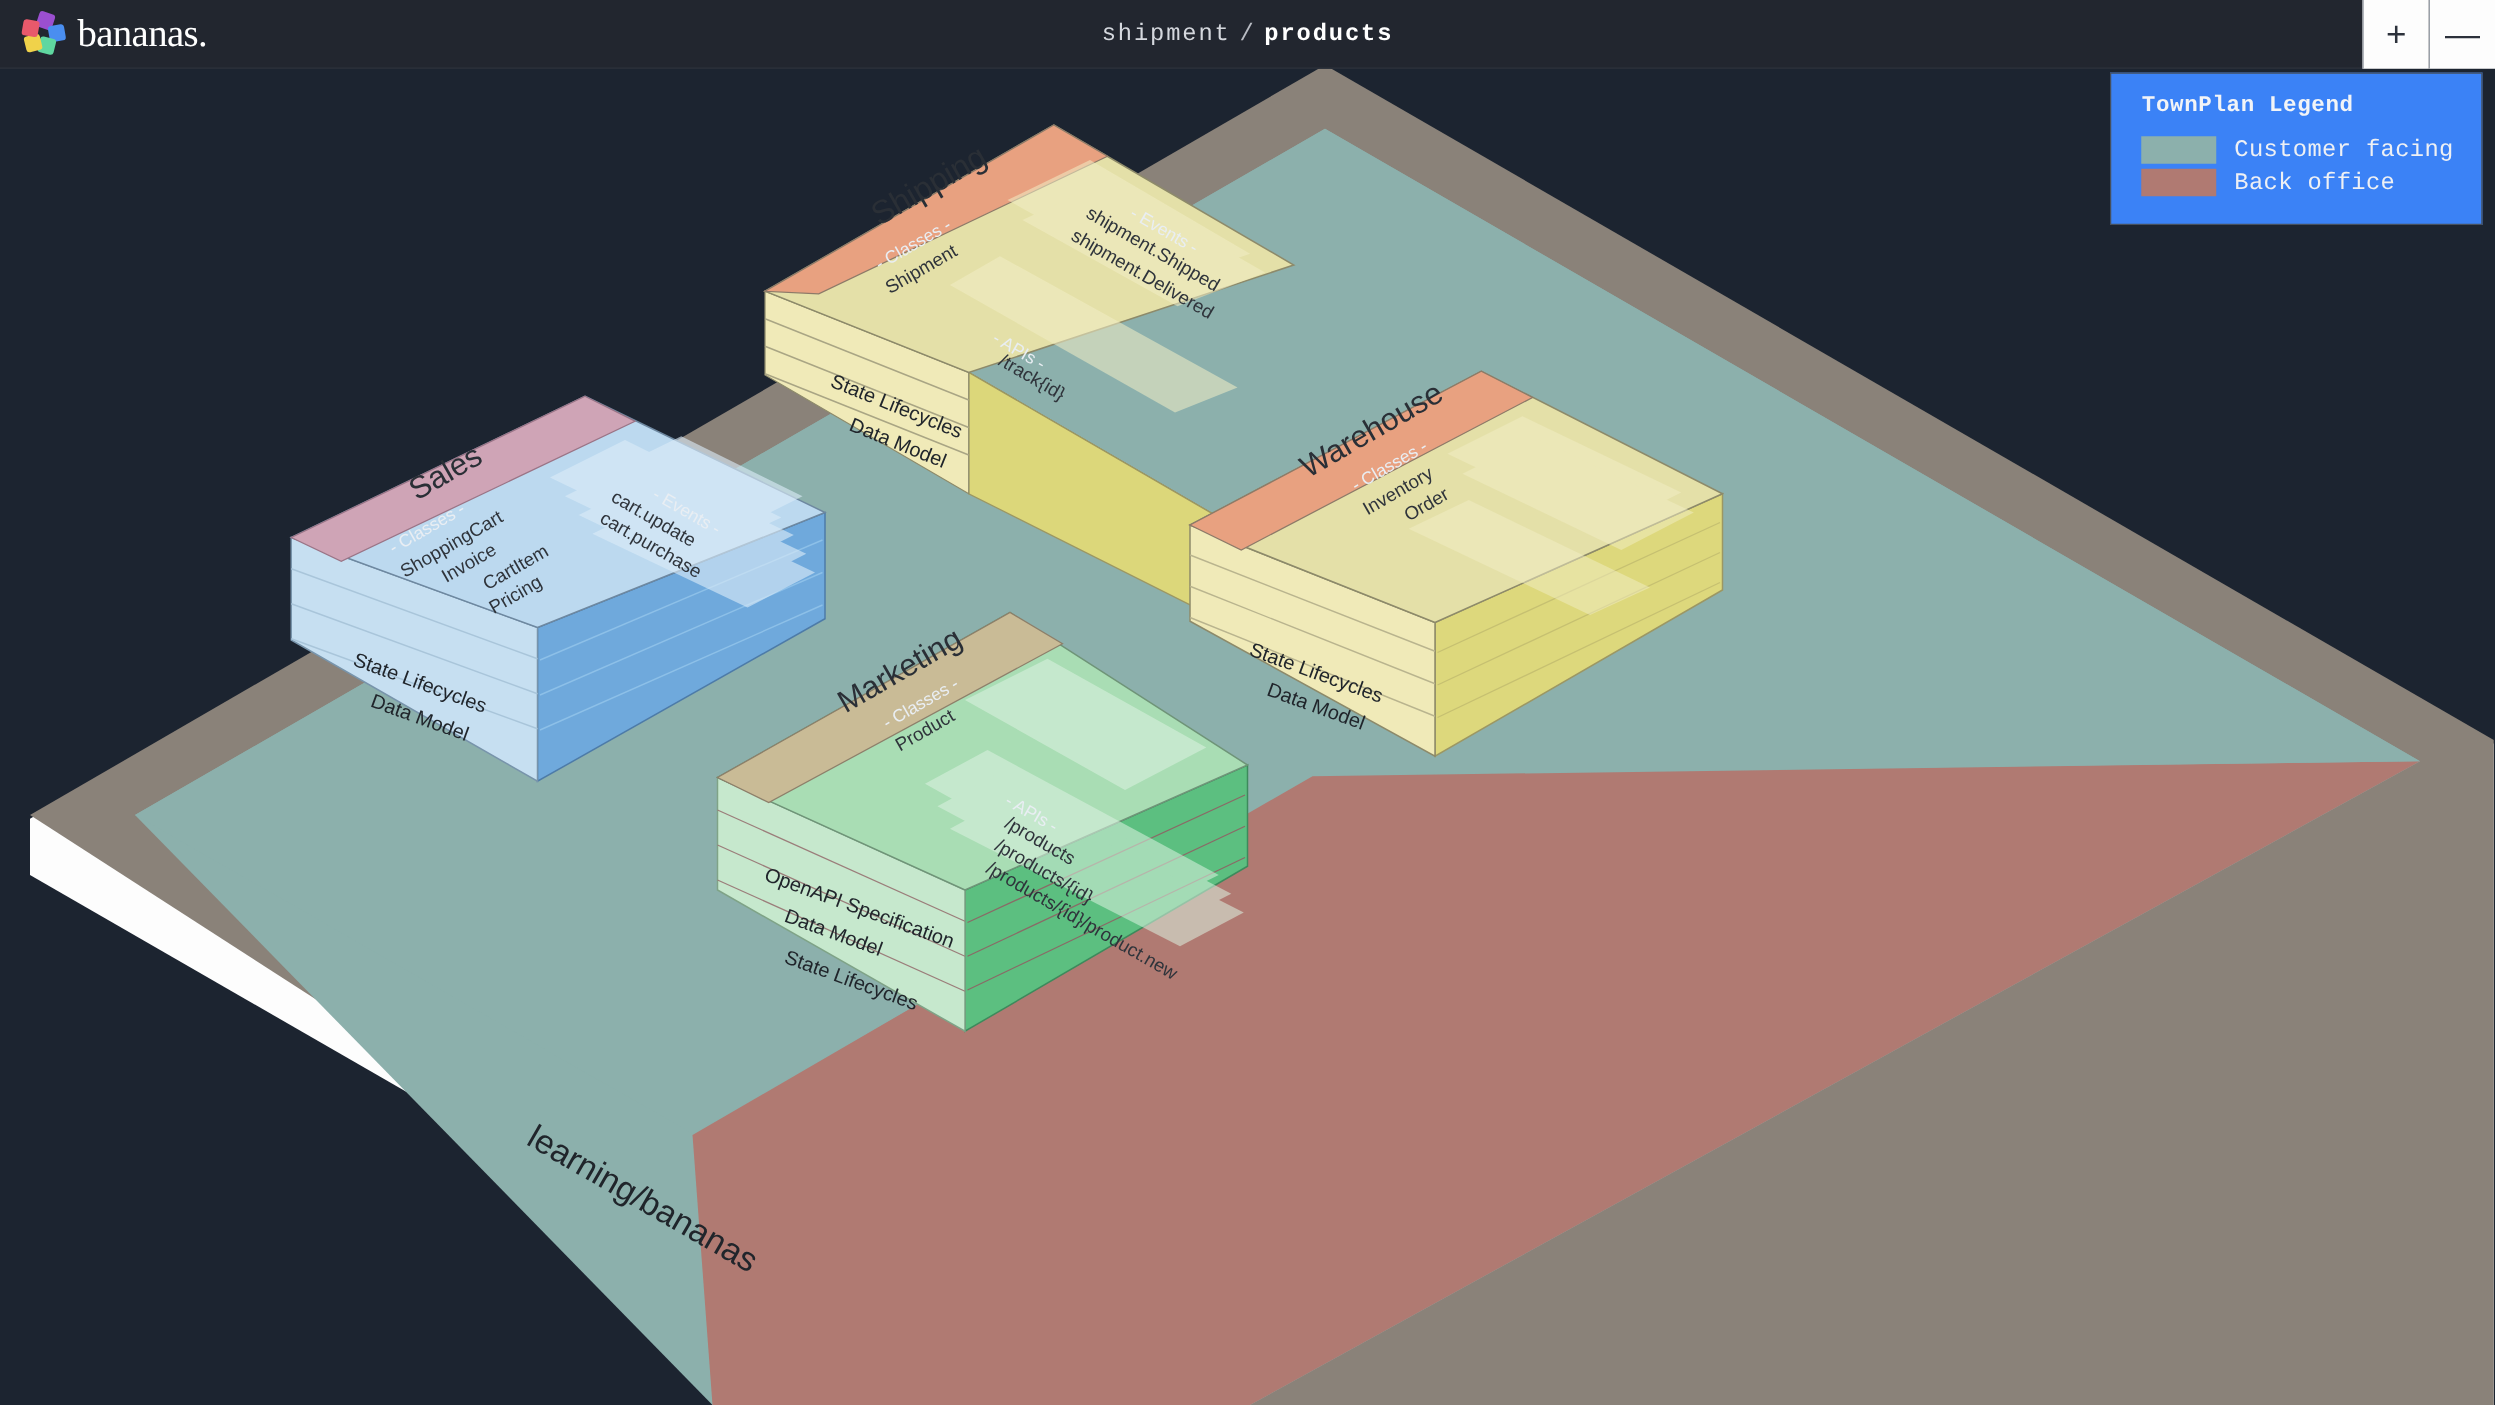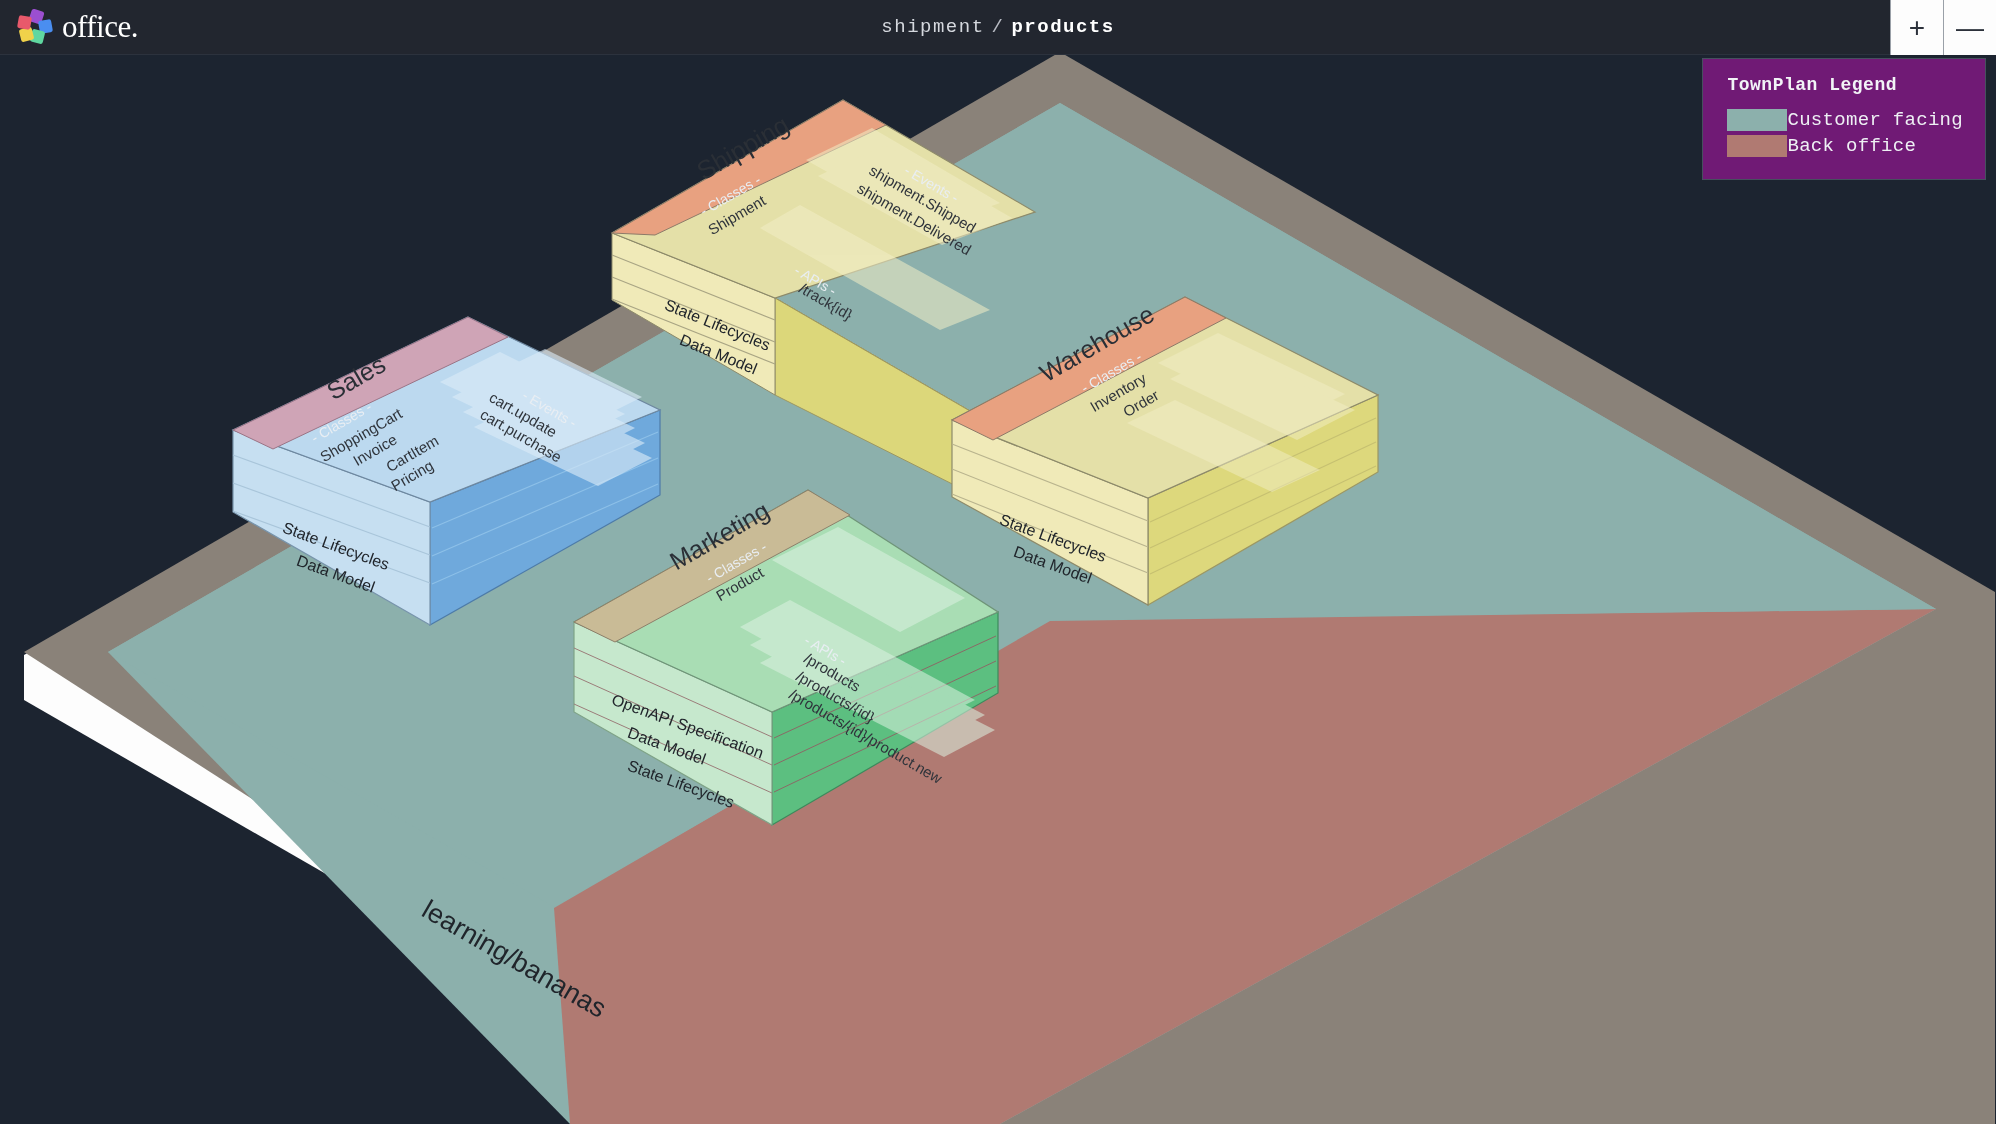--- a/index.html
+++ b/index.html
@@ -44,28 +44,28 @@
     width: 53px; height: 55px; background: #fdfdfd; display: flex;
     align-items: center; justify-content: center; cursor: pointer;
     border-left: 1px solid #9aa0a8; color: #2c313b;
     font-size: 28px; line-height: 1; font-family: "Liberation Sans", sans-serif;
     user-select: none;
   }
 
   
   .legend {
     position: absolute; top: 58px; right: 10px; z-index: 55;
-    background: #701a75; border: 1px solid #46505e;
+    background: #3b82f6; border: 1px solid #46505e;
     padding: 16px 22px 18px 24px; min-width: 263px;
   }
   .legend-title {
     font-family: "Liberation Mono", monospace; font-weight: 700;
     font-size: 18px; color: #f2f4f7; letter-spacing: 0.5px; margin-bottom: 14px;
   }
-  .legend-row { display: flex; align-items: center; margin-bottom: 4px; }
+  .legend-row { display: flex; align-items: center; gap: 14px; margin-bottom: 4px; }
   .legend-swatch { width: 60px; height: 22px; display: block; }
   .legend-label {
     font-family: "Liberation Mono", monospace; font-size: 19px; color: #eef0f4;
     letter-spacing: 0.3px;
   }
 
   
   .scene { position: absolute; inset: 0; z-index: 10; }
   .scene svg { display: block; width: 1996px; height: 1124px; }
   .iso-label {
@@ -86,21 +86,21 @@
 
   <div class="topbar">
     <div class="brand">
       <div class="logo-mark">
         <span class="lm-purple"></span>
         <span class="lm-blue"></span>
         <span class="lm-green"></span>
         <span class="lm-yellow"></span>
         <span class="lm-red"></span>
       </div>
-      <div class="brand-text">office.</div>
+      <div class="brand-text">bananas.</div>
     </div>
 
     <div class="breadcrumb">
       <span class="crumb-root">shipment</span><span class="crumb-sep">/</span><span class="crumb-leaf">products</span>
     </div>
 
     <div class="zoom-group">
       <div class="zoom-btn">+</div>
       <div class="zoom-btn">—</div>
     </div>

